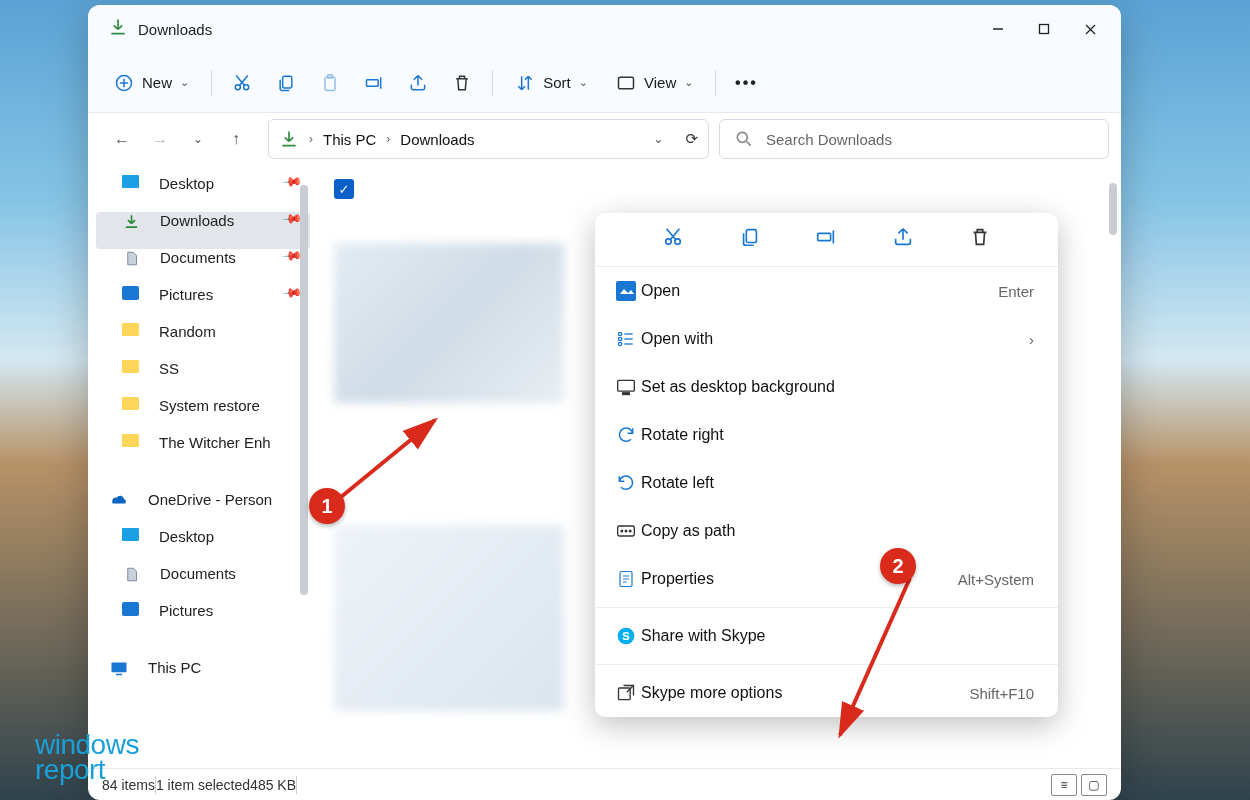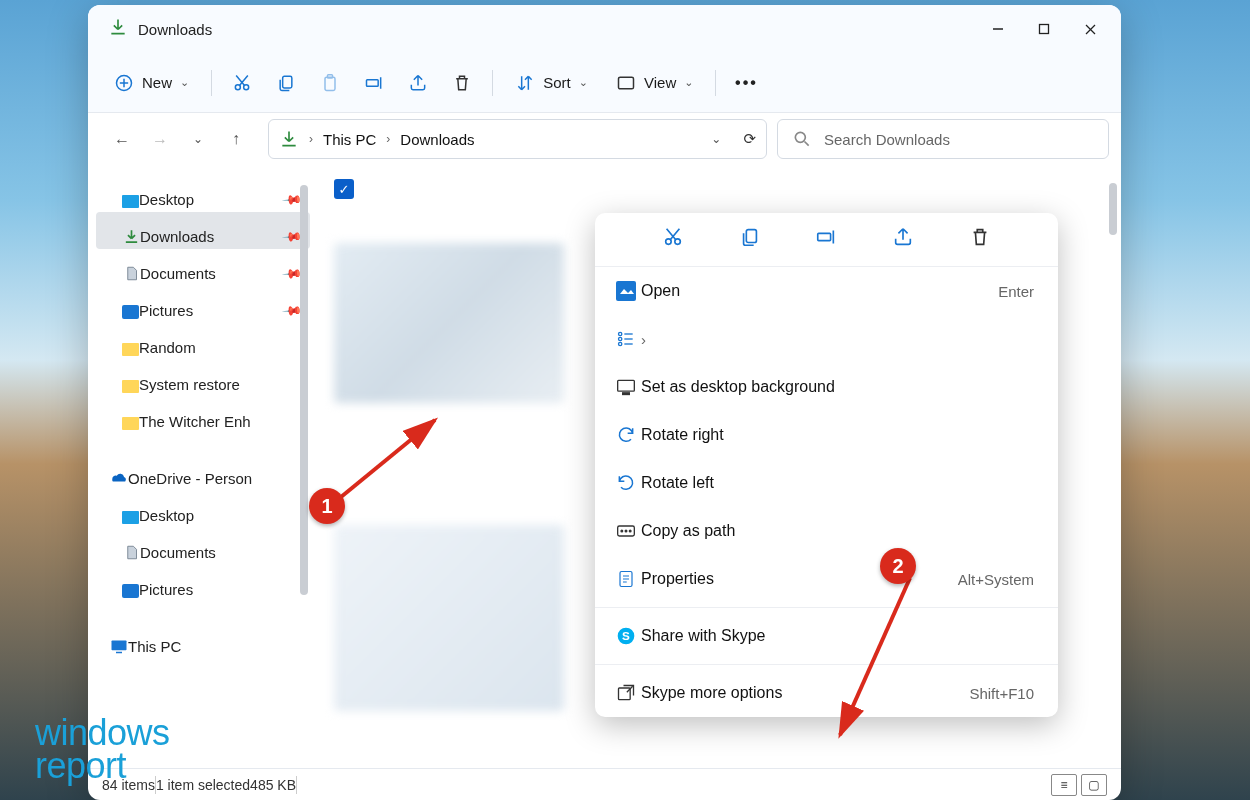--- a/index.html
+++ b/index.html
@@ -20,25 +20,25 @@
 .chev { font-size:11px; color:#555; }
 .navrow { height:52px; display:flex; align-items:center; padding:6px 12px; gap:10px; }
 .navbtns { display:flex; align-items:center; gap:10px; padding:0 8px; }
 .navb { width:28px; height:28px; display:flex; align-items:center; justify-content:center; color:#555; }
 .navb.disabled { color:#bbb; }
 .address { flex:1; height:40px; border:1px solid #d4dae2; border-radius:6px; display:flex; align-items:center; padding:0 10px; gap:10px; font-size:15px; }
 .address .crumb { color:#111; }
 .address .sep { color:#666; font-size:12px; }
 .address .flex { flex:1; }
 .address .dd { color:#555; font-size:12px; }
-.search { width:332px; height:40px; border:1px solid #d4dae2; border-radius:6px; display:flex; align-items:center; padding:0 14px; gap:12px; color:#666; font-size:15px; }
+.search { width:390px; height:40px; border:1px solid #d4dae2; border-radius:6px; display:flex; align-items:center; padding:0 14px; gap:12px; color:#666; font-size:15px; }
 .body { flex:1; display:flex; min-height:0; }
 .sidebar { width:222px; padding:10px 0 10px 8px; overflow:hidden; position:relative; }
 .sbscroll { position:absolute; right:2px; top:20px; width:8px; height:410px; background:#c9cdd3; border-radius:4px; }
-.sitem { height:37px; display:flex; align-items:flex-end; padding:0 10px 4px 26px; gap:0; font-size:15px; color:#222; border-radius:4px; white-space:nowrap; overflow:hidden; }
+.sitem { height:37px; display:flex; align-items:flex-start; padding:0 10px 16px 26px; gap:20px; font-size:15px; color:#222; border-radius:4px; white-space:nowrap; overflow:hidden; }
 .sitem.selected { background:#e2e5e9; }
 .sitem .pin { margin-left:auto; color:#7a7f87; font-size:13px; transform:rotate(40deg); }
 .sico { width:18px; height:18px; display:flex; align-items:center; justify-content:center; font-size:15px; }
 .sgroup-gap { height:20px; }
 .content { flex:1; position:relative; padding:14px 24px; }
 .thumb { width:230px; height:300px; position:relative; }
 .thumb .check { position:absolute; left:0; top:0; width:20px; height:20px; background:#0a5fc9; border-radius:3px; display:flex; align-items:center; justify-content:center; color:#fff; font-size:13px; }
 .thumb .img { position:absolute; left:0; top:64px; width:230px; height:160px; background:linear-gradient(135deg,#e3ecf3,#d0dce6,#e8eef3); filter:blur(5px); border-radius:4px; }
 .thumb2 { position:absolute; left:24px; top:360px; width:230px; height:186px; }
 .thumb2 .img { width:230px; height:186px; background:linear-gradient(135deg,#eef3f8,#dbe5ee); filter:blur(5px); border-radius:4px; }
@@ -54,21 +54,21 @@
 .ctx-top .ci.dark { color:#333; }
 .citem { height:48px; display:flex; align-items:center; padding:0 24px 0 20px; gap:4px; }
 .citem .cic { width:22px; height:22px; display:flex; align-items:center; justify-content:center; }
 .citem .txt { flex:1; color:#111; }
 .citem .hint { color:#666; font-size:15px; }
 .csep { height:1px; background:#eceef2; margin:4px 0; }
 
 .arrow1 { position:absolute; left:310px; top:408px; width:140px; height:110px; pointer-events:none; }
 .arrow2 { position:absolute; left:820px; top:550px; width:130px; height:200px; pointer-events:none; }
 .num { position:absolute; width:36px; height:36px; background:#d92a1c; border-radius:50%; color:#fff; display:flex; align-items:center; justify-content:center; font-size:20px; font-weight:600; box-shadow:0 2px 4px rgba(0,0,0,0.3); }
-.watermark { position:absolute; left:35px; bottom:18px; color:#1aa0d8; font-size:36px; font-weight:400; line-height:0.9; font-family:sans-serif; letter-spacing:-0.5px; pointer-events:none; }
+.watermark { position:absolute; left:35px; bottom:18px; color:#1aa0d8; font-size:28px; font-weight:400; line-height:0.9; font-family:sans-serif; letter-spacing:-0.5px; pointer-events:none; }
 .watermark .w2 { display:block; }
 
 svg.ic { width:20px; height:20px; }
 </style>
 </head>
 <body>
 <div class="bg-sky"></div>
 
 <div class="window">
 
@@ -217,20 +217,24 @@
           <span class="pin">📌</span>
         </div>
       <div class="sitem">
           <span class="sico" style="background:#1976d2;width:17px;height:14px;border-radius:2px"></span>
           <span>Pictures</span>
           <span class="pin">📌</span>
         </div>
       <div class="sitem">
           <span class="sico" style="background:#ffd659;width:17px;height:13px;border-radius:1px"></span>
           <span>Random</span>
+        </div>
+      <div class="sitem">
+          <span class="sico" style="background:#ffd659;width:17px;height:13px;border-radius:1px"></span>
+          <span>SS</span>
         </div>
       <div class="sitem">
           <span class="sico" style="background:#ffd659;width:17px;height:13px;border-radius:1px"></span>
           <span>System restore</span>
         </div>
       <div class="sitem">
           <span class="sico" style="background:#ffd659;width:17px;height:13px;border-radius:1px"></span>
           <span>The Witcher Enh</span>
         </div>
       <div class="sgroup-gap"></div>
@@ -331,20 +335,21 @@
       <span class="cic">
         <svg width="20" height="20" viewBox="0 0 24 24" fill="none" stroke="#1976d2" stroke-width="1.6">
           <circle cx="5" cy="6" r="2"></circle>
           <circle cx="5" cy="12" r="2"></circle>
           <circle cx="5" cy="18" r="2"></circle>
           <line x1="10" y1="6" x2="20" y2="6"></line>
           <line x1="10" y1="12" x2="20" y2="12"></line>
           <line x1="10" y1="18" x2="20" y2="18"></line>
         </svg>
       </span>
+      <span class="txt">Open with</span>
       <span class="hint">›</span>
     </div>
   <div class="citem">
       <span class="cic">
         <svg width="20" height="18" viewBox="0 0 24 20" fill="none" stroke="#333" stroke-width="1.6">
           <rect x="2" y="2" width="20" height="13" rx="1"></rect>
           <rect x="8" y="17" width="8" height="2" fill="#333"></rect>
         </svg>
       </span>
       <span class="txt">Set as desktop background</span>

